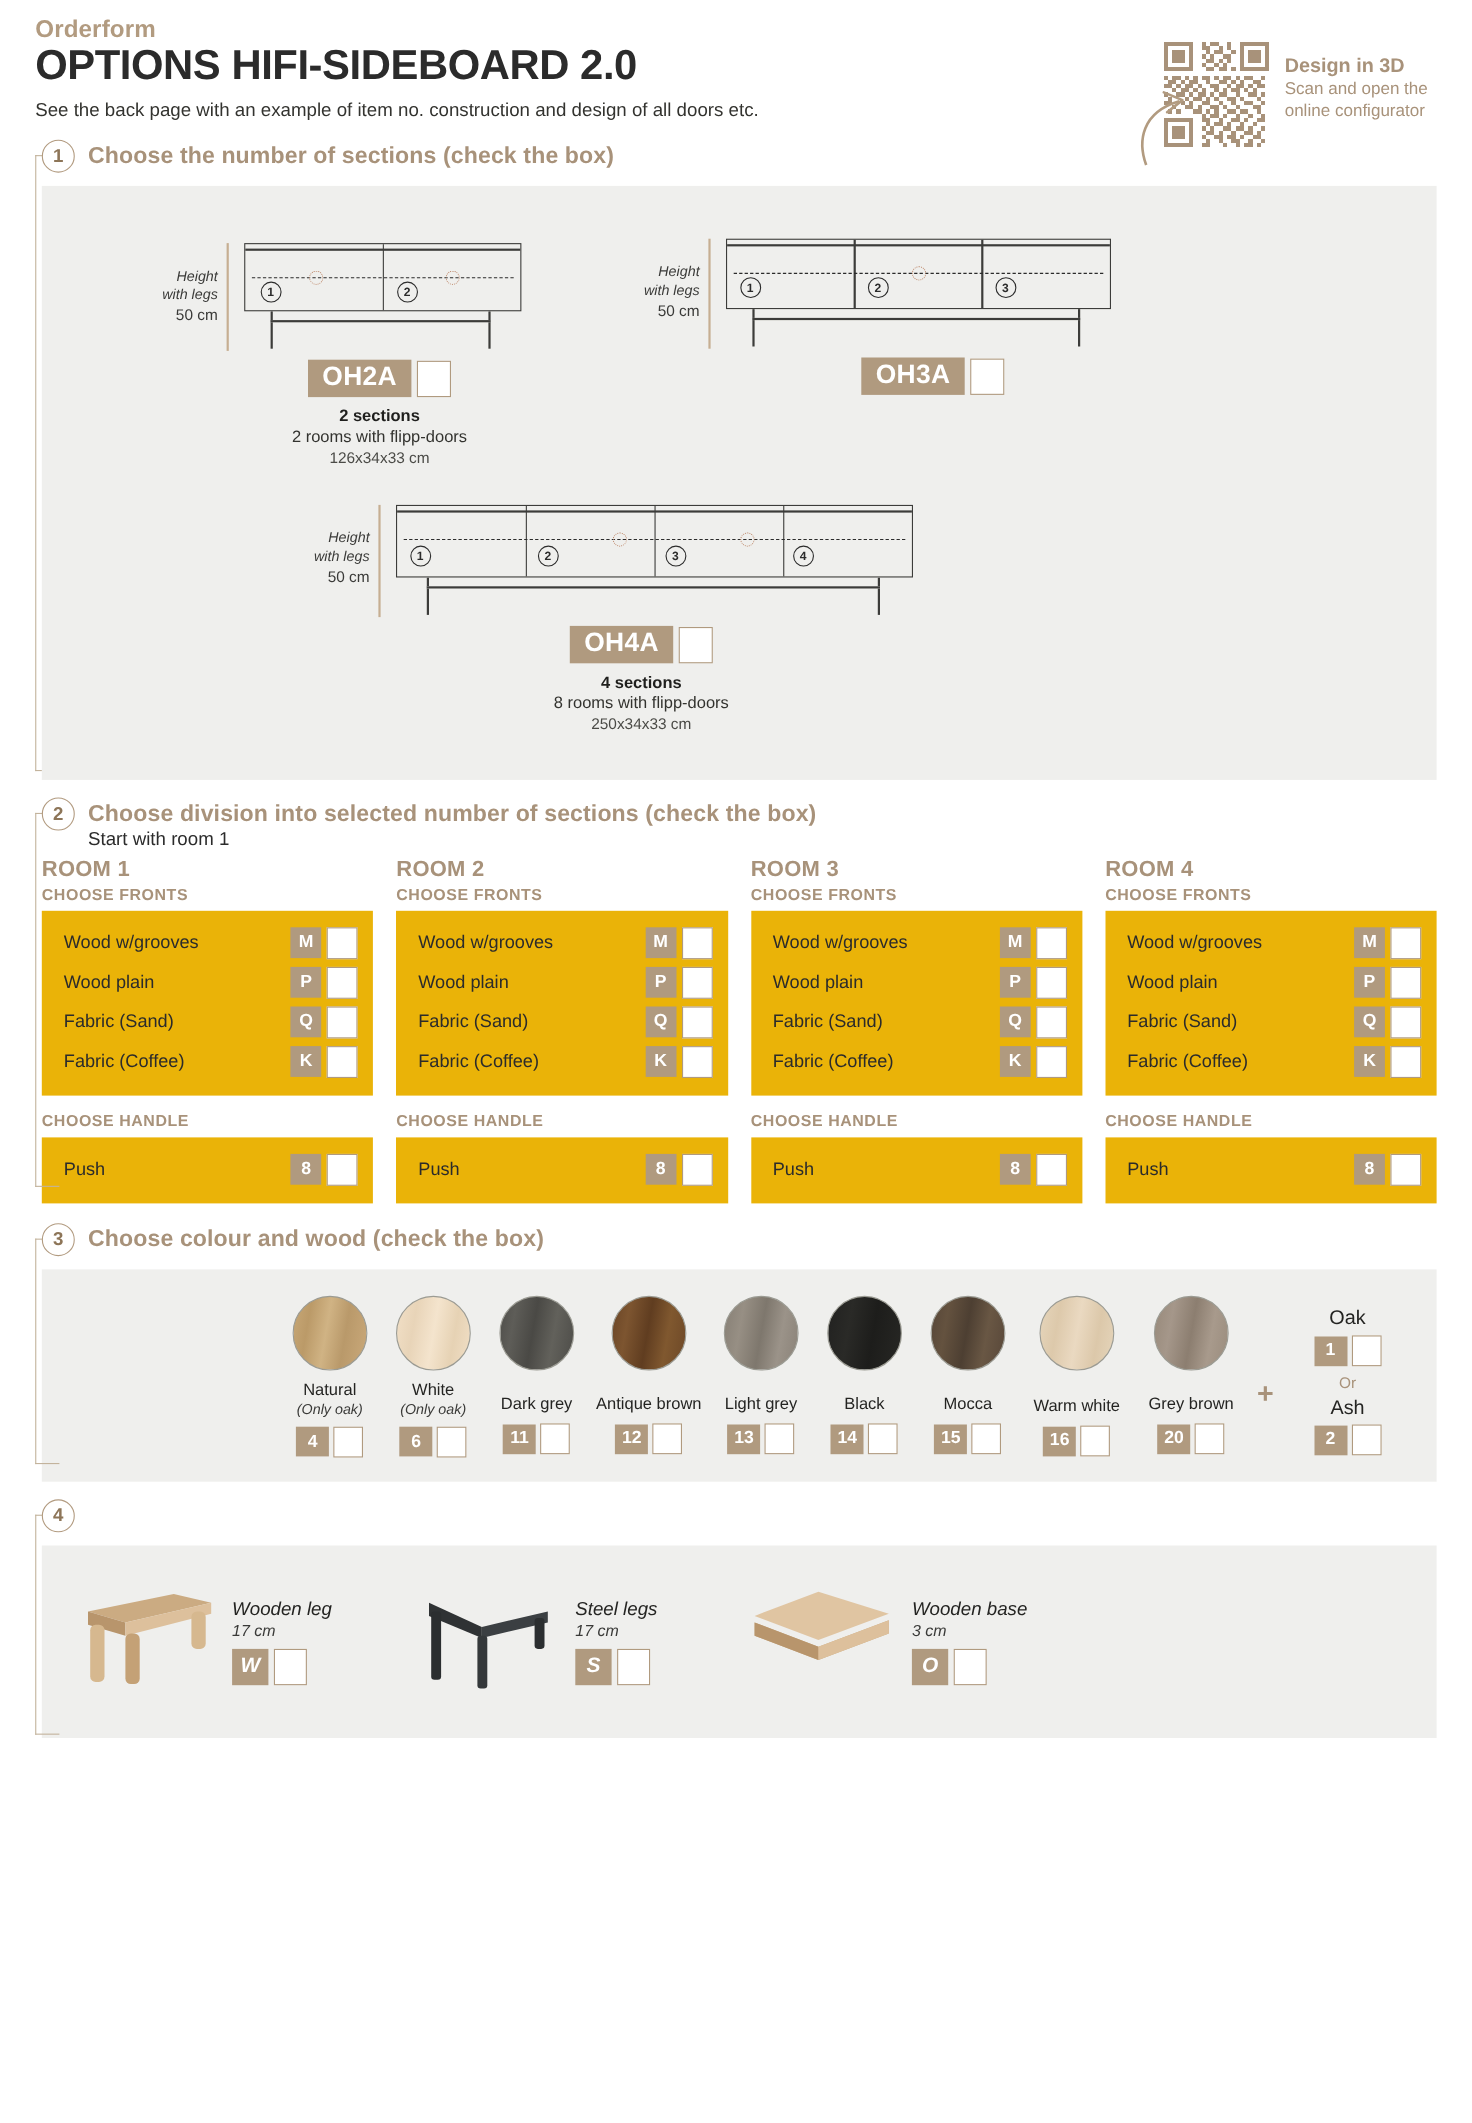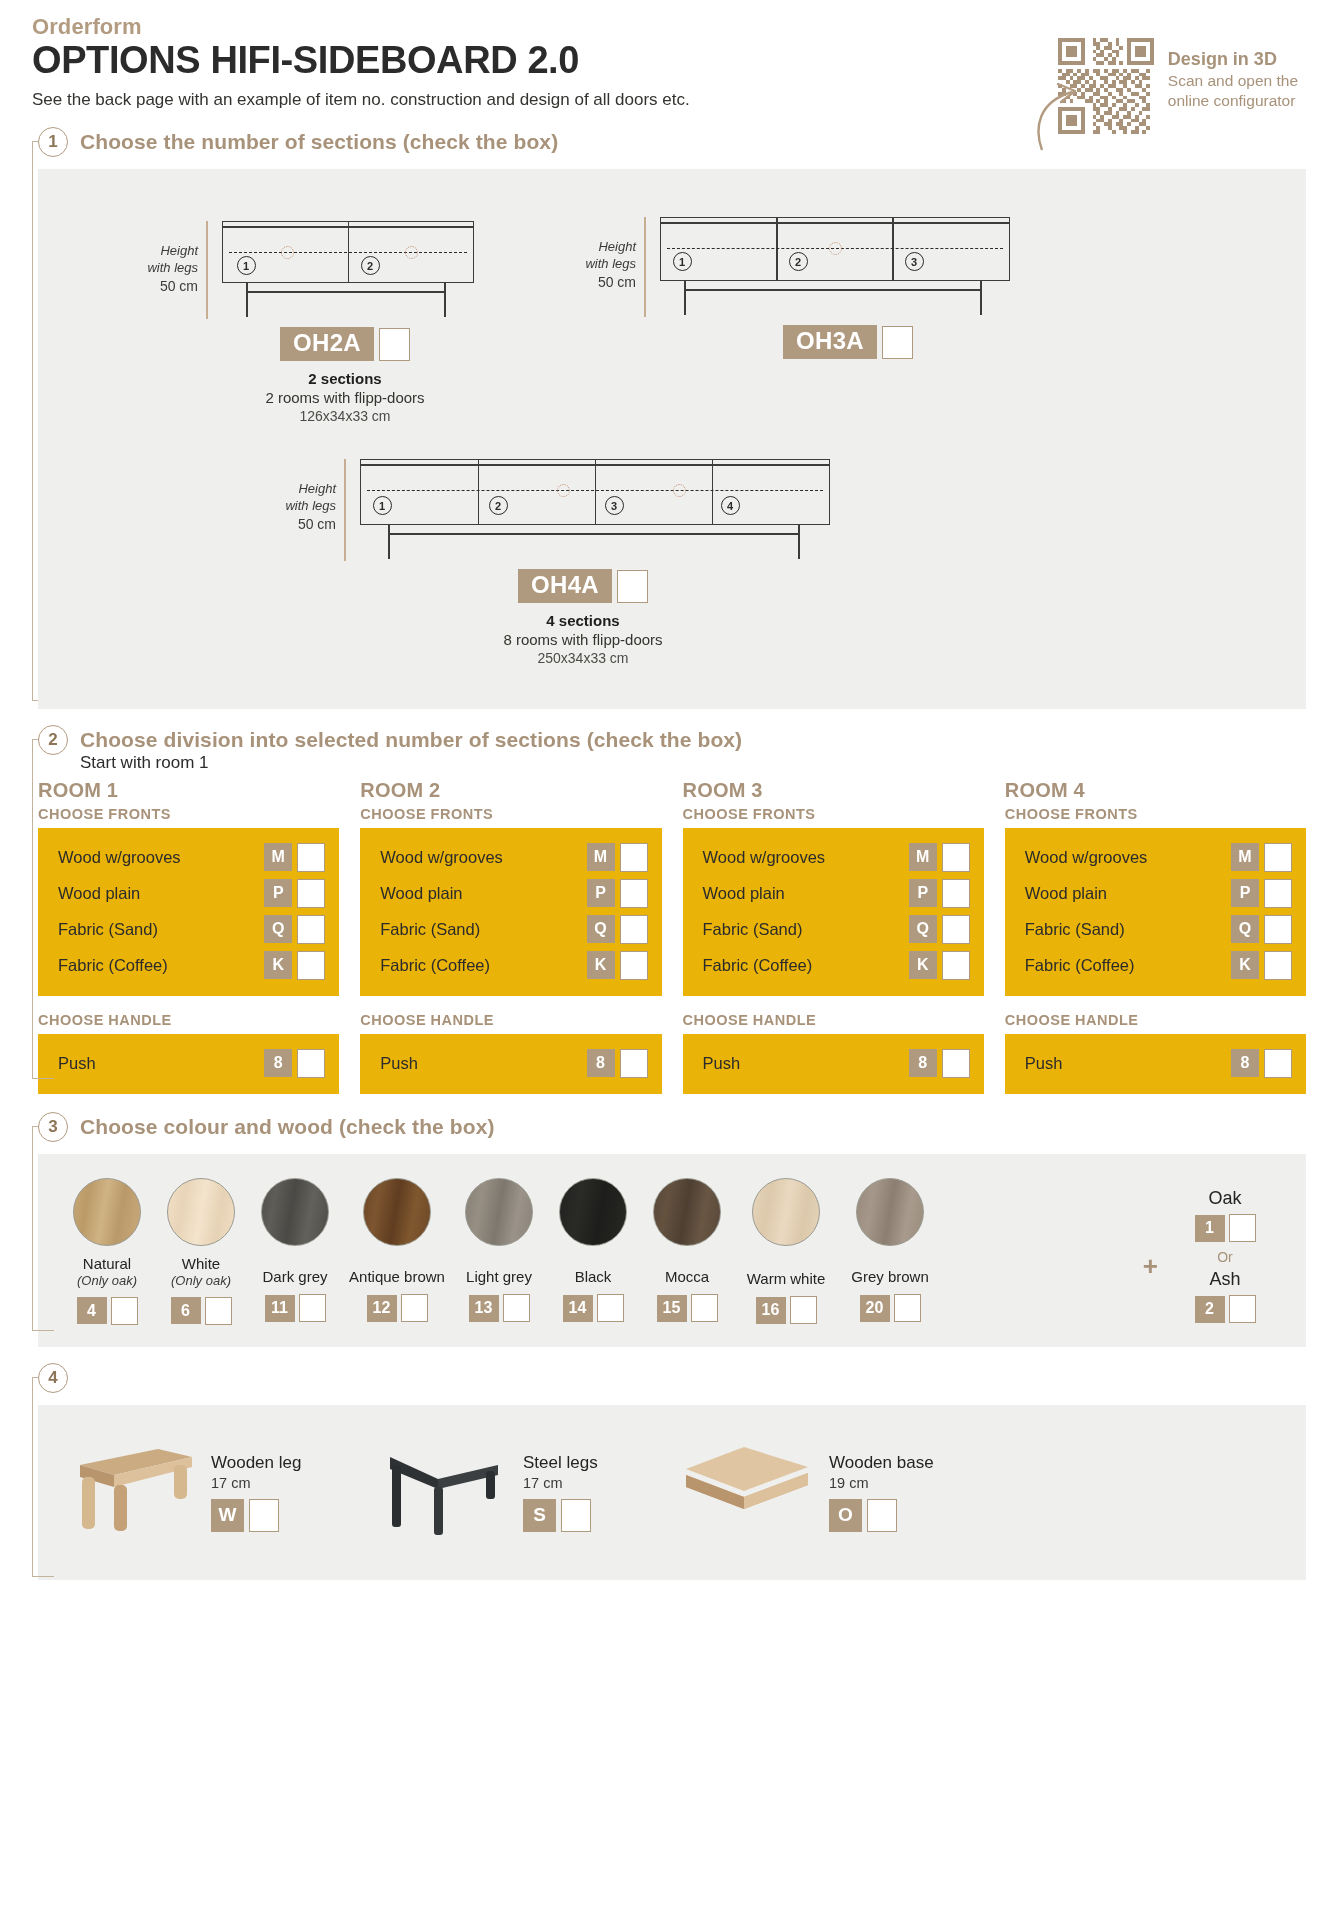--- a/index.html
+++ b/index.html
@@ -128,21 +128,21 @@
     width: 28px; height: 28px; background: #b09a7f; color: #fff;
     font-size: 16px; font-weight: bold;
     display: flex; align-items: center; justify-content: center;
   }
   .opt-box {
     width: 28px; height: 29px; border: 1.6px solid #b09a7f; background: #fff;
   }
 
   
   .s3 { padding: 24px 22px 22px; display: flex; align-items: flex-start; }
-  .swatches { display: flex; gap: 0; flex: 1 1 auto; }
+  .swatches { display: flex; gap: 0; flex: 1 1 auto; justify-content: flex-end; }
   .sw { width: 94px; text-align: center; }
   .sw-circle {
     width: 68px; height: 68px; border-radius: 50%; margin: 0 auto;
     border: 1px solid #9b9b93;
   }
   .sw-name { font-size: 15px; color: #242422; margin-top: 9px; line-height: 1.2; }
   .sw-sub { font-size: 13px; font-style: italic; color: #3a3a38; line-height: 1.2; }
   .sw-ctrl { display: flex; justify-content: center; align-items: center; gap: 4px; margin-top: 8px; }
   .sw-tag {
     min-width: 30px; height: 27px; background: #b09a7f; color: #fff;
@@ -153,21 +153,21 @@
   .plus-col {
     display: flex; align-items: center; font-size: 26px; color: #a8927a;
     font-weight: bold; padding: 0 8px; align-self: center; margin-top: 30px;
   }
   .oakash { width: 118px; text-align: center; }
   .oa-name { font-size: 18px; color: #242422; }
   .oa-or { font-size: 14px; color: #a8927a; margin: 7px 0 4px; }
 
   
   .s4 { padding: 26px 24px; display: flex; align-items: center; }
-  .leg-item { display: flex; align-items: center; gap: 14px; }
+  .leg-item { display: flex; align-items: center; gap: 14px; font-style: italic; }
   .leg-txt-name { font-size: 17px; color: #242422; }
   .leg-txt-cm { font-size: 14.5px; color: #3a3a38; margin-top: 2px; }
   .leg-ctrl { display: flex; align-items: center; gap: 5px; margin-top: 8px; }
   .leg-tag {
     width: 33px; height: 33px; background: #b09a7f; color: #fff;
     font-size: 19px; font-weight: bold;
     display: flex; align-items: center; justify-content: center;
   }
   .leg-box { width: 30px; height: 33px; border: 1.6px solid #b09a7f; background: #fff; }
 </style>
@@ -816,21 +816,21 @@
 
       <div class="leg-item" style="width:290px;margin-left:16px;">
         <svg width="135" height="95" viewBox="0 0 135 95">
           <polygon points="6,30 64,52 128,28 128,40 64,64 6,42" fill="#cbab82"></polygon>
           <polygon points="6,30 64,52 64,64 6,42" fill="#b8956c"></polygon>
           <polygon points="64,52 128,28 128,40 64,64" fill="#ddc09c"></polygon>
           <polygon points="6,24 64,46 128,22 64,2" fill="#e0c5a2"></polygon>
         </svg>
         <div>
           <div class="leg-txt-name">Wooden base</div>
-          <div class="leg-txt-cm">19 cm</div>
+          <div class="leg-txt-cm">3 cm</div>
           <div class="leg-ctrl">
             <span class="leg-tag">O</span>
             <span class="leg-box"></span>
           </div>
         </div>
       </div>
 
 
     </div>
   </div>

